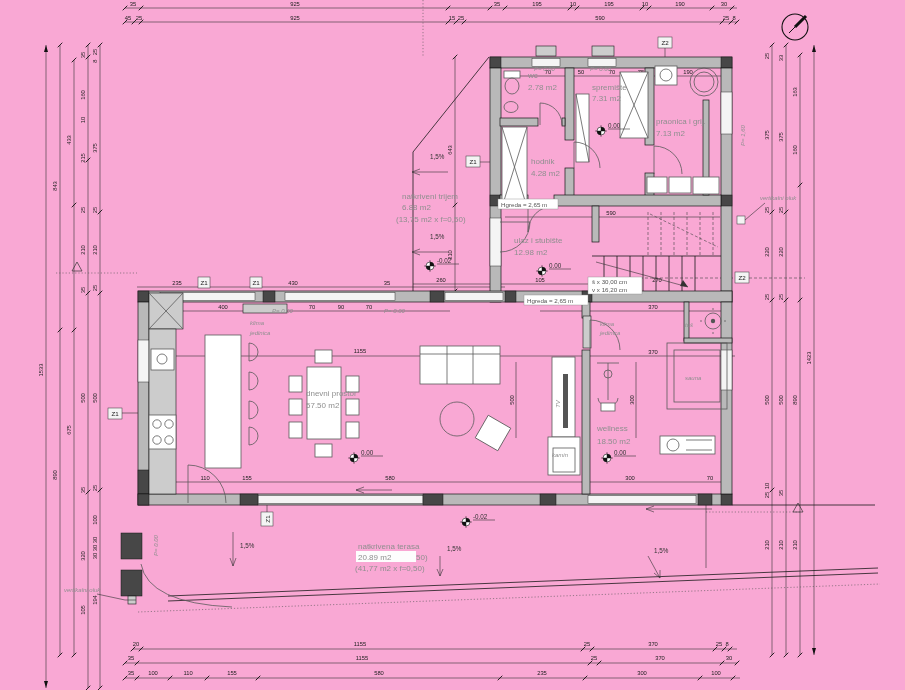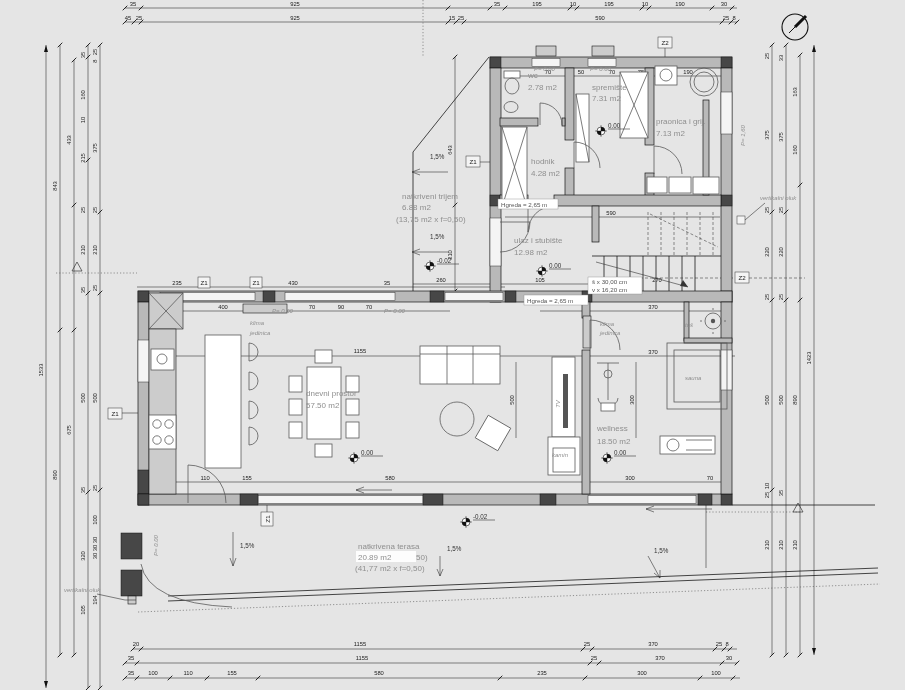--- a/index.html
+++ b/index.html
@@ -1,16 +1,16 @@
 <!DOCTYPE html>
 <html><head>
 <meta charset="utf-8">
 <style>
   html,body{margin:0;padding:0;background:#ffffff;}
-  .stage{position:relative;width:905px;height:690px;background:#e5e5e5;overflow:hidden;
+  .stage{position:relative;width:905px;height:690px;background:#f9a8d4;overflow:hidden;
          font-family:"Liberation Sans",sans-serif;}
   svg text{font-family:"Liberation Sans",sans-serif;}
   .dim{font-size:5.8px;fill:#222;text-anchor:middle;}
   .room{font-size:8px;fill:#8f8f8f;text-anchor:start;}
   .note{font-size:6px;fill:#8f8f8f;font-style:italic;}
   .hg{font-size:6.2px;fill:#555;}
   .lvl{font-size:6.3px;fill:#333;}
   .tag{font-size:6.2px;fill:#222;text-anchor:middle;}
   .thin{stroke:#333;stroke-width:.6;fill:none;}
   .plan{stroke:#1a1a1a;stroke-width:.8;fill:none;}

